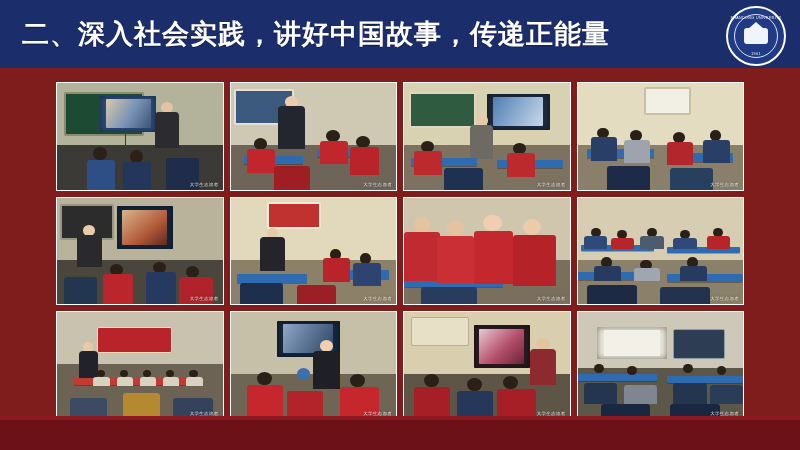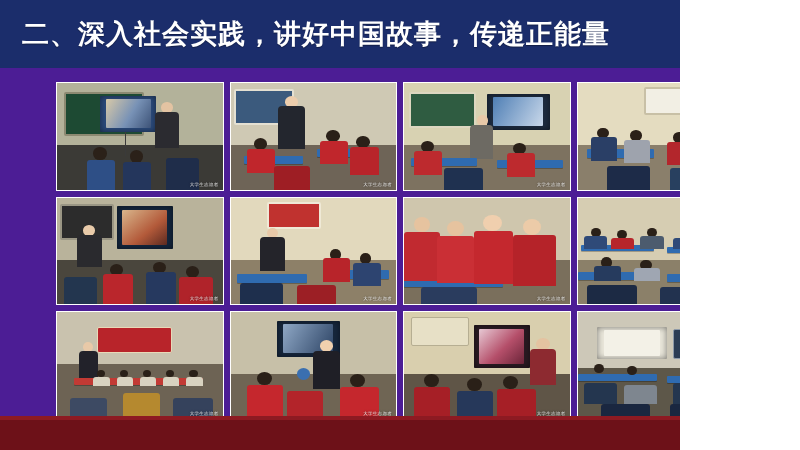--- a/index.html
+++ b/index.html
@@ -8,23 +8,23 @@
   }
   body {
     width: 800px;
     height: 450px;
     overflow: hidden;
     font-family: "Liberation Sans", sans-serif;
     background: #ffffff;
   }
   .slide {
     position: relative;
-    width: 680px;
+    width: 800px;
     height: 450px;
-    background: #4c1d95;
+    background: #7f1d1d;
     overflow: hidden;
   }
   
   .title-bar {
     position: absolute;
     left: 0;
     top: 0;
     width: 800px;
     height: 68px;
     background: #1b2d6b;

